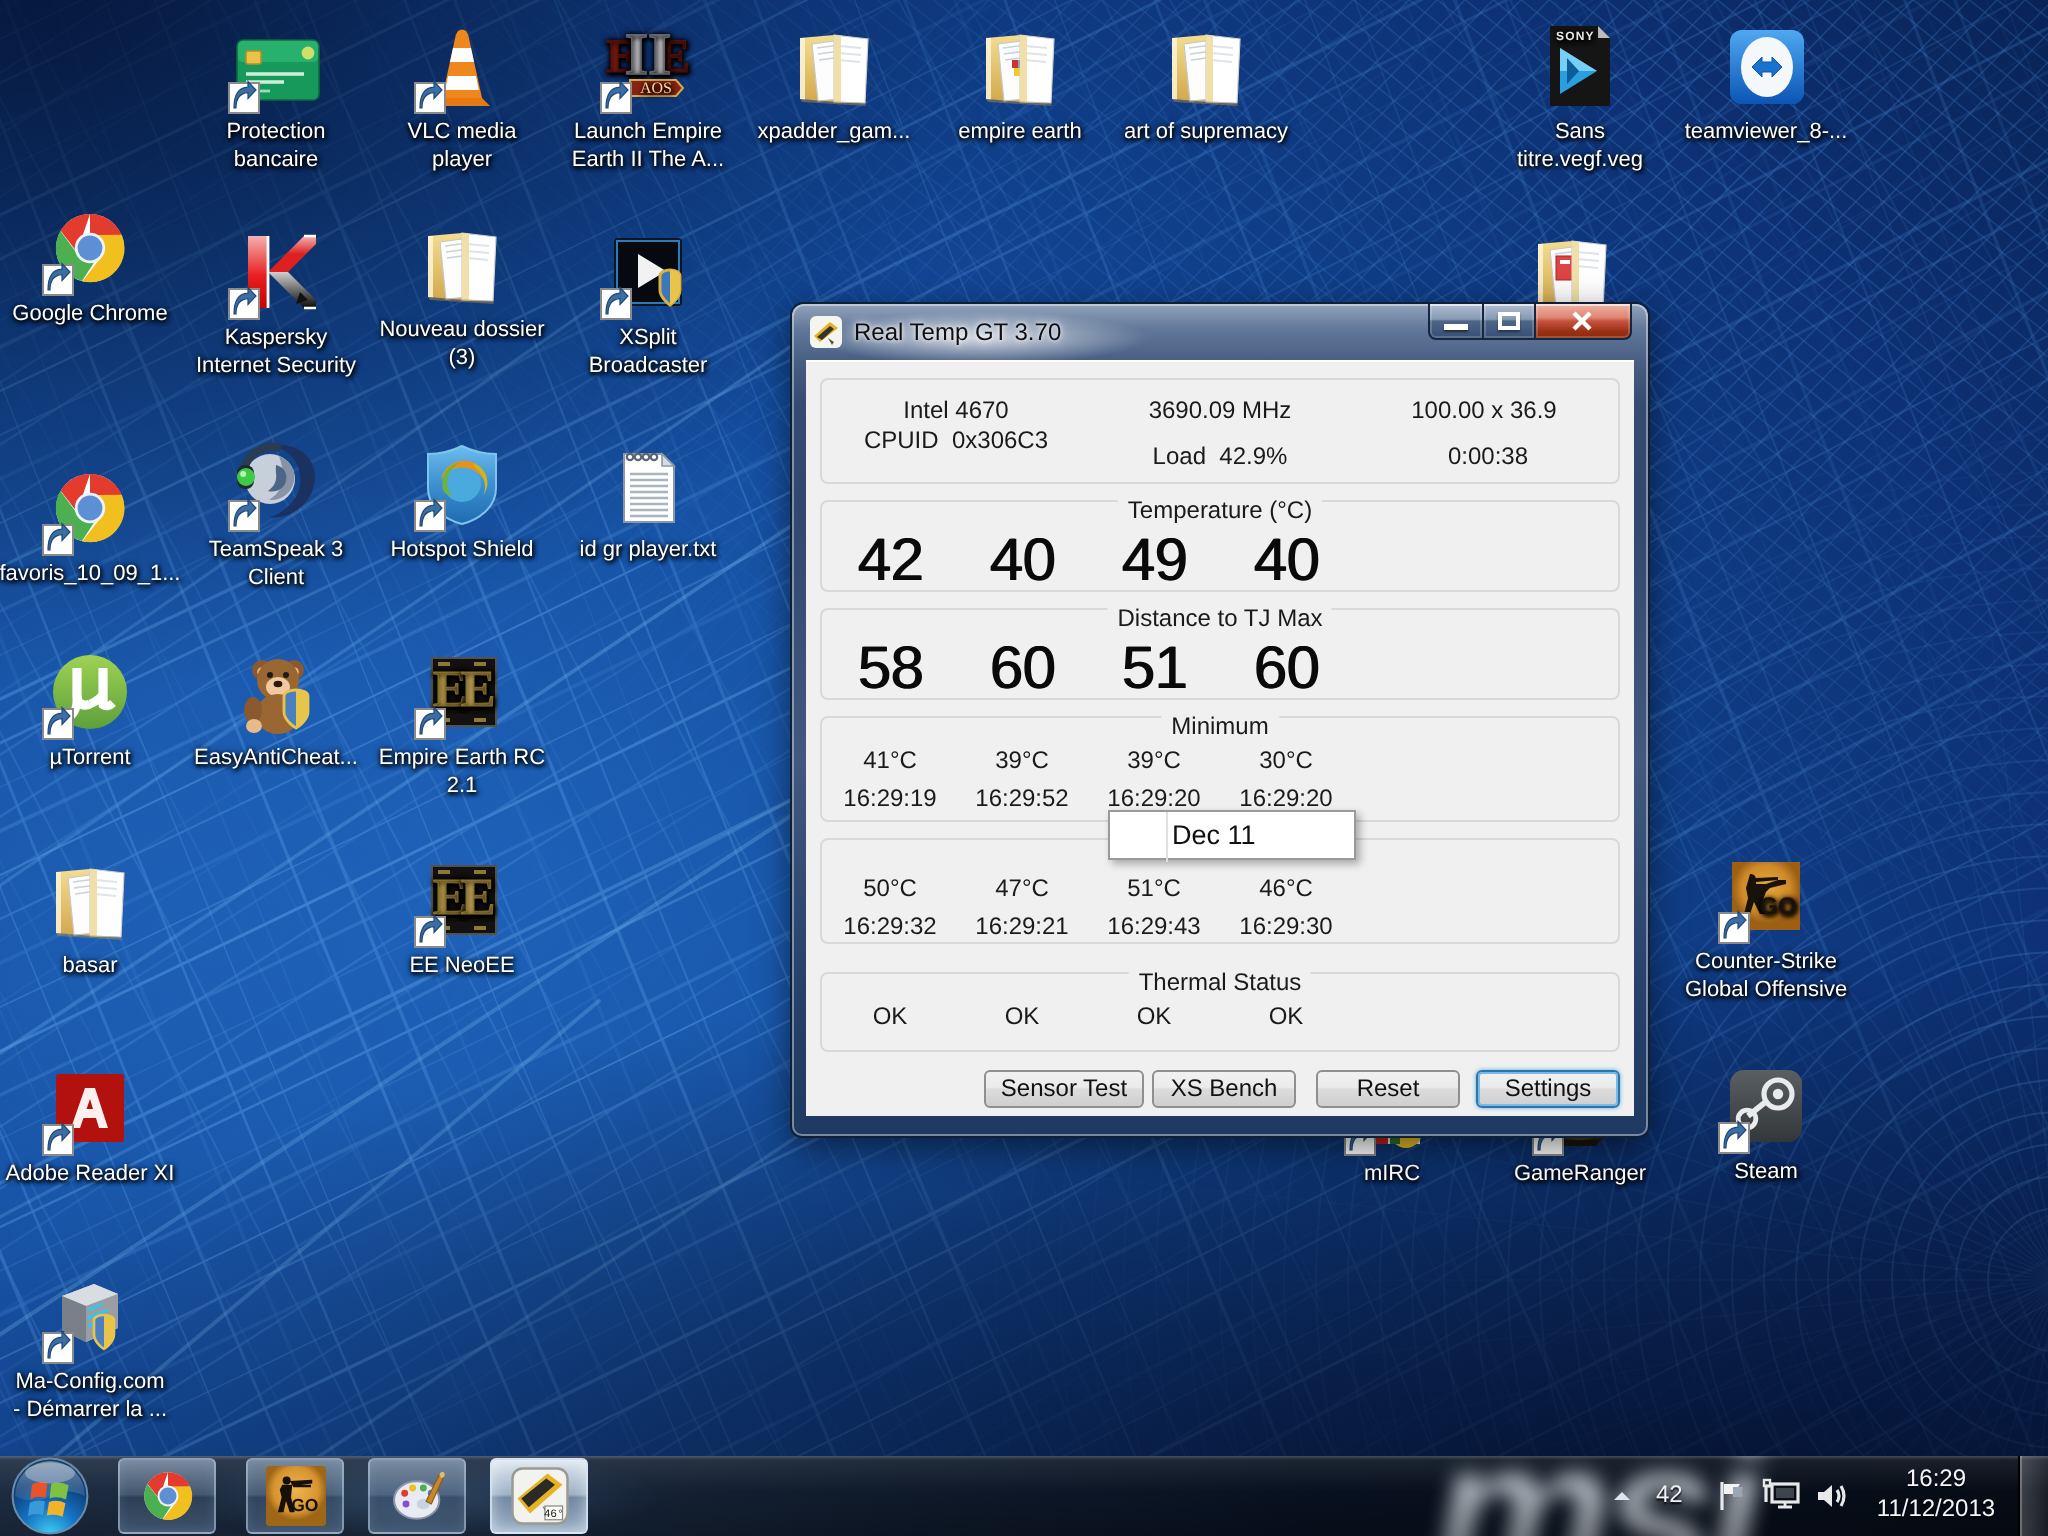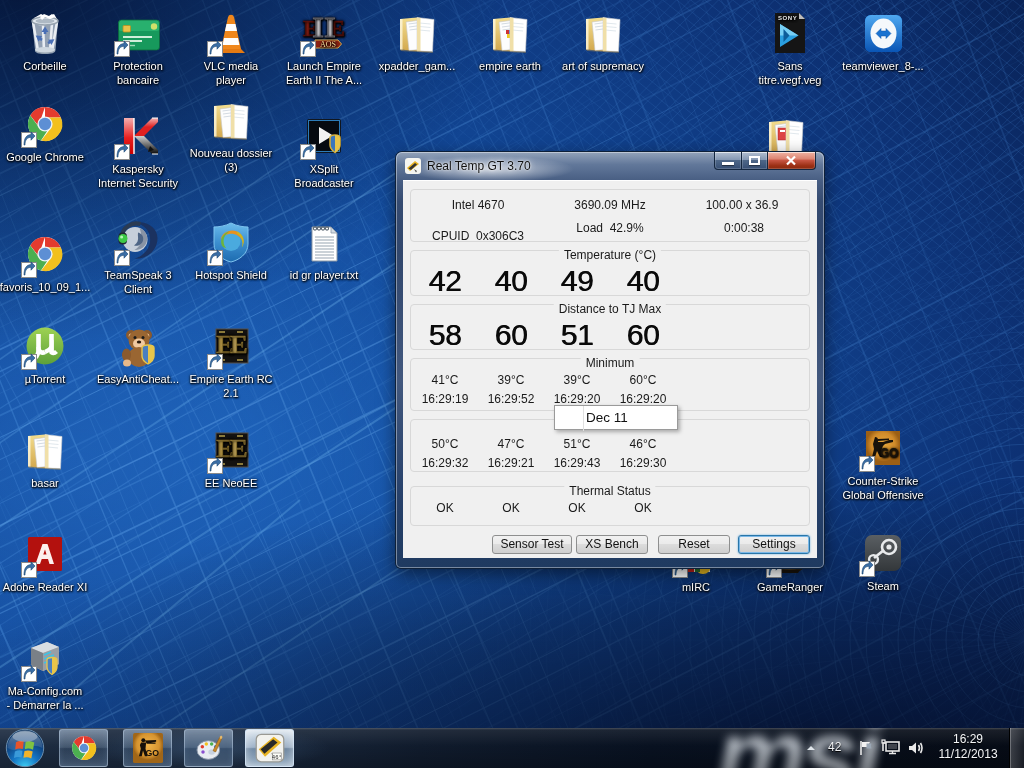--- a/index.html
+++ b/index.html
@@ -687,37 +687,20 @@
         <path d="M1030 640 L1515 360" stroke="#4585cf" stroke-width="0.8" opacity="0.25"></path>
         <path d="M1030 640 L1542 412" stroke="#4585cf" stroke-width="0.8" opacity="0.25"></path>
         <path d="M1030 640 L1563 467" stroke="#4585cf" stroke-width="0.8" opacity="0.25"></path>
         <path d="M1030 640 L1578 524" stroke="#4585cf" stroke-width="0.8" opacity="0.25"></path>
         <path d="M1030 640 L1587 581" stroke="#4585cf" stroke-width="0.8" opacity="0.25"></path>
       </g>
 <rect width="1024" height="768" fill="url(#wpglow)"></rect>
 <rect width="1024" height="768" fill="url(#wpdark1)"></rect>
 <rect y="420" width="1024" height="348" fill="url(#wpbot)"></rect>
 </svg>
-<div class="ic" style="left:-1px;top:9px">
-      <svg class="im" width="48" height="48" viewBox="0 0 48 48">
-        <path d="M21 6 L24 10 L18 12 L23 14 L17 17 L24 16 L21 11 L27 9 Z" fill="#f2f5f8"></path>
-        <path d="M13 9 L20 5 L26 8 L33 5 L36 10 L30 13 L24 10 L17 13 Z" fill="#fdfdfd"></path>
-        <path d="M11 12 L37 12 L34.5 41 C34.5 44 30.5 45 24 45 C17.5 45 14 44 14 41 Z" fill="#c9d3dd" opacity="0.72"></path>
-        <path d="M12 13 L17 42 M22 14 L23 43 M31 14 L29 43 M36 13 L31 42" stroke="#eef2f6" stroke-width="2.6" opacity="0.95"></path>
-        <ellipse cx="24" cy="12" rx="13" ry="4.0" fill="#e4eaf0" stroke="#98a4b0" stroke-width="1.5"></ellipse>
-        <ellipse cx="24" cy="12" rx="9.5" ry="2.5" fill="#aeb9c4"></ellipse>
-        <path d="M19 8 L23 5 L28 7 L31 5 L34 8 L29 10 L24 8 L21 11 Z" fill="#fff"></path>
-        <path d="M20.5 23 l3.5 -5.5 l3.5 5.5 l-2.2 0 l0 2 l-2.6 0 l0 -2 Z" fill="#4a6fb5"></path>
-        <path d="M17.5 32.5 l-2.8 -6 l6.4 0.4 l-1.1 1.9 l1.7 1 l-1.3 2.3 l-1.7 -1 Z" fill="#4a6fb5"></path>
-        <path d="M27 30.8 l6.4 -0.5 l-2.9 5.8 l-1.1 -1.9 l-1.7 1 l-1.3 -2.3 l1.7 -1 Z" fill="#4a6fb5"></path>
-        <ellipse cx="24" cy="41.5" rx="10" ry="3.0" fill="#97a3ae"></ellipse>
-        <ellipse cx="24" cy="40.8" rx="10" ry="2.8" fill="#cfd8e0"></ellipse>
-      </svg>
-      <div class="lb">Corbeille</div>
-    </div>
 <div class="ic" style="left:92px;top:9px">
       <svg class="im" width="48" height="48" viewBox="0 0 48 48">
         <rect x="4.5" y="11" width="41" height="30" rx="3" fill="#17995c"></rect>
         <rect x="4.5" y="11" width="41" height="11" rx="3" fill="#28b06e"></rect>
         <rect x="9" y="16.5" width="7.5" height="6.5" rx="1" fill="#e8c24a" stroke="#b98f1e" stroke-width="0.8"></rect>
         <circle cx="40" cy="17.5" r="3.2" fill="#cfe06a"></circle>
         <path d="M9 28 h29 M9 32 h19" stroke="#cfeeda" stroke-width="1.8"></path>
         <path d="M9 36.5 h12" stroke="#9ed8b8" stroke-width="1.4"></path>
         <rect x="4.5" y="11" width="41" height="30" rx="3" fill="none" stroke="#0d6b3c" stroke-width="0.8"></rect>
         <g>
@@ -888,21 +871,21 @@
         <path d="M10 6 L20 6 M10 42 L20 42" stroke="#fff" stroke-width="0"></path>
         <path d="M20 6 L20 42" stroke="#fff" stroke-width="1.4"></path>
         <path d="M38 6 L44 6 M38 42 L44 42" stroke="#fff" stroke-width="1.2"></path>
         <g>
           <rect x="0.5" y="32.5" width="15" height="15" fill="#fff" stroke="#8a8a8a" stroke-width="1"></rect>
           <path d="M4 45 C4 39.5 6.5 37.5 10 37.3 L10 40.2 L14 36 L10 31.8 L10 34.6 C5.5 34.8 3 38 3 45 Z" fill="#3b6ea5" stroke="#1e4976" stroke-width="0.6"></path>
         </g>
       </svg>
       <div class="lb">Kaspersky<br>Internet Security</div>
     </div>
-<div class="ic" style="left:185px;top:96px">
+<div class="ic" style="left:185px;top:108px">
       <svg class="im" width="48" height="48" viewBox="0 0 48 48">
         <defs>
           <linearGradient id="fgrad" x1="0" y1="0" x2="0" y2="1">
             <stop offset="0" stop-color="#f3dd8e"></stop>
             <stop offset="1" stop-color="#d2a84e"></stop>
           </linearGradient>
         </defs>
         <g>
           <path d="M7 10 L24 8.5 L24 42 L7 40.5 Z" fill="url(#fgrad)"></path>
           <path d="M7 10 L9.5 10 L9.5 40.7 L7 40.5 Z" fill="#fdf6dd" opacity="0.8"></path>
@@ -1247,35 +1230,35 @@
         </div>
         <div class="grp" style="top:238px;height:53px">
           <span>Maximum</span>
         </div>
         <div class="grp" style="top:305px;height:40px">
           <span>Thermal Status</span>
         </div>
         <div class="t" style="left:15px;top:17px;width:120px">Intel 4670</div>
         <div class="t" style="left:142px;top:17px;width:130px">3690.09 MHz</div>
         <div class="t" style="left:274px;top:17px;width:130px">100.00 x 36.9</div>
-        <div class="t" style="left:5px;top:48px;width:140px">CPUID&nbsp; 0x306C3</div>
+        <div class="t" style="left:5px;top:32px;width:140px">CPUID&nbsp; 0x306C3</div>
         <div class="t" style="left:142px;top:40px;width:130px">Load&nbsp; 42.9%</div>
         <div class="t" style="left:276px;top:40px;width:130px">0:00:38</div>
         <div class="big" style="left:2px;top:83px;width:80px">42</div>
         <div class="big" style="left:68px;top:83px;width:80px">40</div>
         <div class="big" style="left:134px;top:83px;width:80px">49</div>
         <div class="big" style="left:200px;top:83px;width:80px">40</div>
         <div class="big" style="left:2px;top:137px;width:80px">58</div>
         <div class="big" style="left:68px;top:137px;width:80px">60</div>
         <div class="big" style="left:134px;top:137px;width:80px">51</div>
         <div class="big" style="left:200px;top:137px;width:80px">60</div>
         <div class="t" style="left:2px;top:192px;width:80px">41°C</div>
         <div class="t" style="left:68px;top:192px;width:80px">39°C</div>
         <div class="t" style="left:134px;top:192px;width:80px">39°C</div>
-        <div class="t" style="left:200px;top:192px;width:80px">60°C</div>
+        <div class="t" style="left:200px;top:192px;width:80px">30°C</div>
         <div class="t" style="left:2px;top:211px;width:80px">16:29:19</div>
         <div class="t" style="left:68px;top:211px;width:80px">16:29:52</div>
         <div class="t" style="left:134px;top:211px;width:80px">16:29:20</div>
         <div class="t" style="left:200px;top:211px;width:80px">16:29:20</div>
         <div class="t" style="left:2px;top:256px;width:80px">50°C</div>
         <div class="t" style="left:68px;top:256px;width:80px">47°C</div>
         <div class="t" style="left:134px;top:256px;width:80px">51°C</div>
         <div class="t" style="left:200px;top:256px;width:80px">46°C</div>
         <div class="t" style="left:2px;top:275px;width:80px">16:29:32</div>
         <div class="t" style="left:68px;top:275px;width:80px">16:29:21</div>

